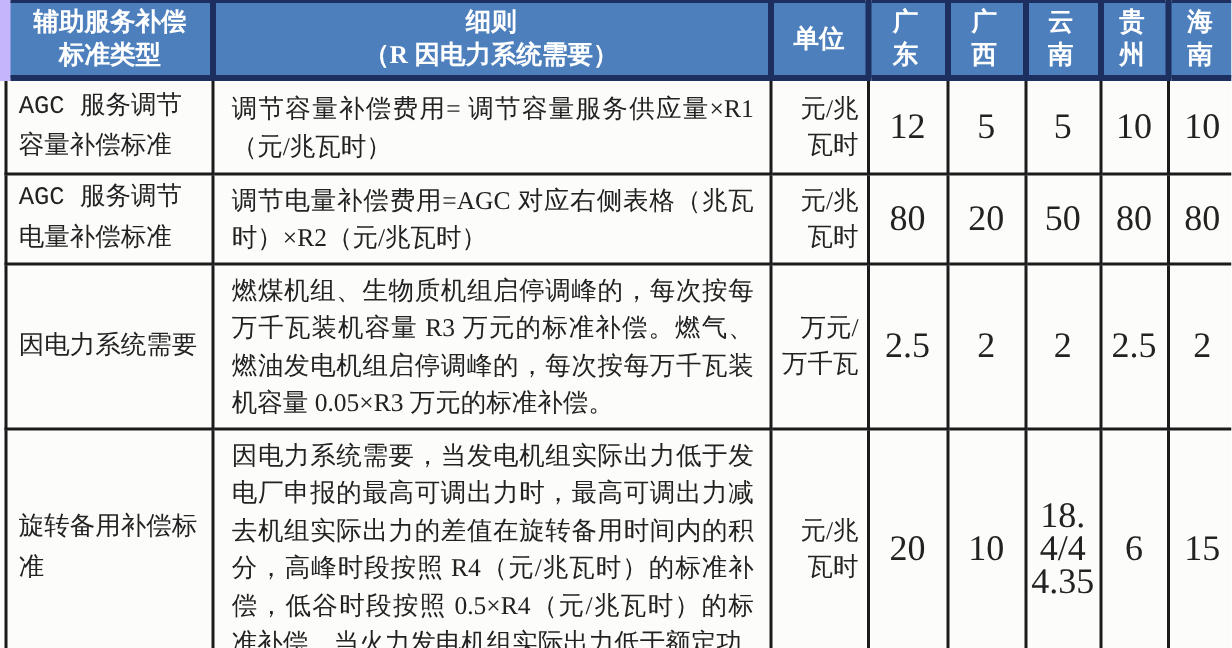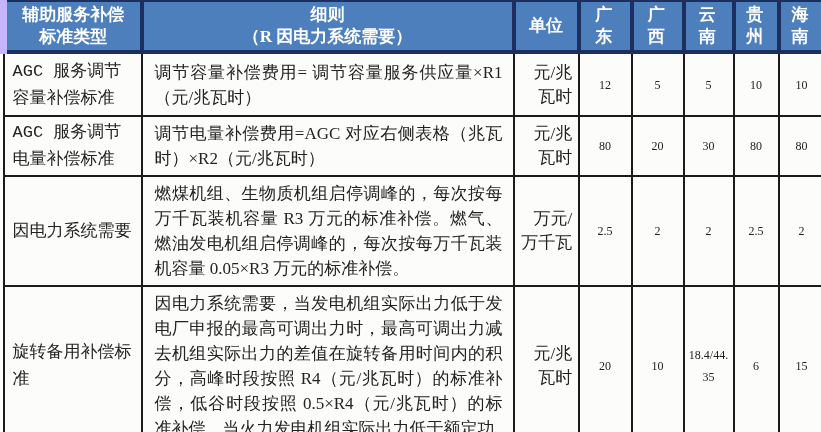--- a/index.html
+++ b/index.html
@@ -72,21 +72,21 @@
     text-align: center;
     line-height: 24px;
   }
   .unit-span {
     display: inline-block;
     width: 3.1em;
     text-align: right;
   }
   td.val {
     text-align: center;
-    font-size: 12px;
+    font-size: 24px;
     line-height: 22px;
     word-break: break-all;
     padding: 2px 2px;
   }
   tr.r1 { height: 64px; }
   tr.r2 { height: 58px; }
   tr.r3 { height: 102px; }
   tr.r4 { height: 160px; }
   tr.hdr { height: 48px; }
 </style>
@@ -129,21 +129,21 @@
         <td class="val">5</td>
         <td class="val">10</td>
         <td class="val">10</td>
       </tr>
       <tr class="r2">
         <td class="type">AGC 服务调节电量补偿标准</td>
         <td class="detail">调节电量补偿费用=AGC 对应右侧表格（兆瓦时）×R2（元/兆瓦时）</td>
         <td class="unit"><span class="unit-span">元/兆瓦时</span></td>
         <td class="val">80</td>
         <td class="val">20</td>
-        <td class="val">30</td>
+        <td class="val">50</td>
         <td class="val">80</td>
         <td class="val">80</td>
       </tr>
       <tr class="r3">
         <td class="type">因电力系统需要</td>
         <td class="detail">燃煤机组、生物质机组启停调峰的，每次按每万千瓦装机容量 R3 万元的标准补偿。燃气、燃油发电机组启停调峰的，每次按每万千瓦装机容量 0.05×R3 万元的标准补偿。</td>
         <td class="unit"><span class="unit-span">万元/万千瓦</span></td>
         <td class="val">2.5</td>
         <td class="val">2</td>
         <td class="val">2</td>

